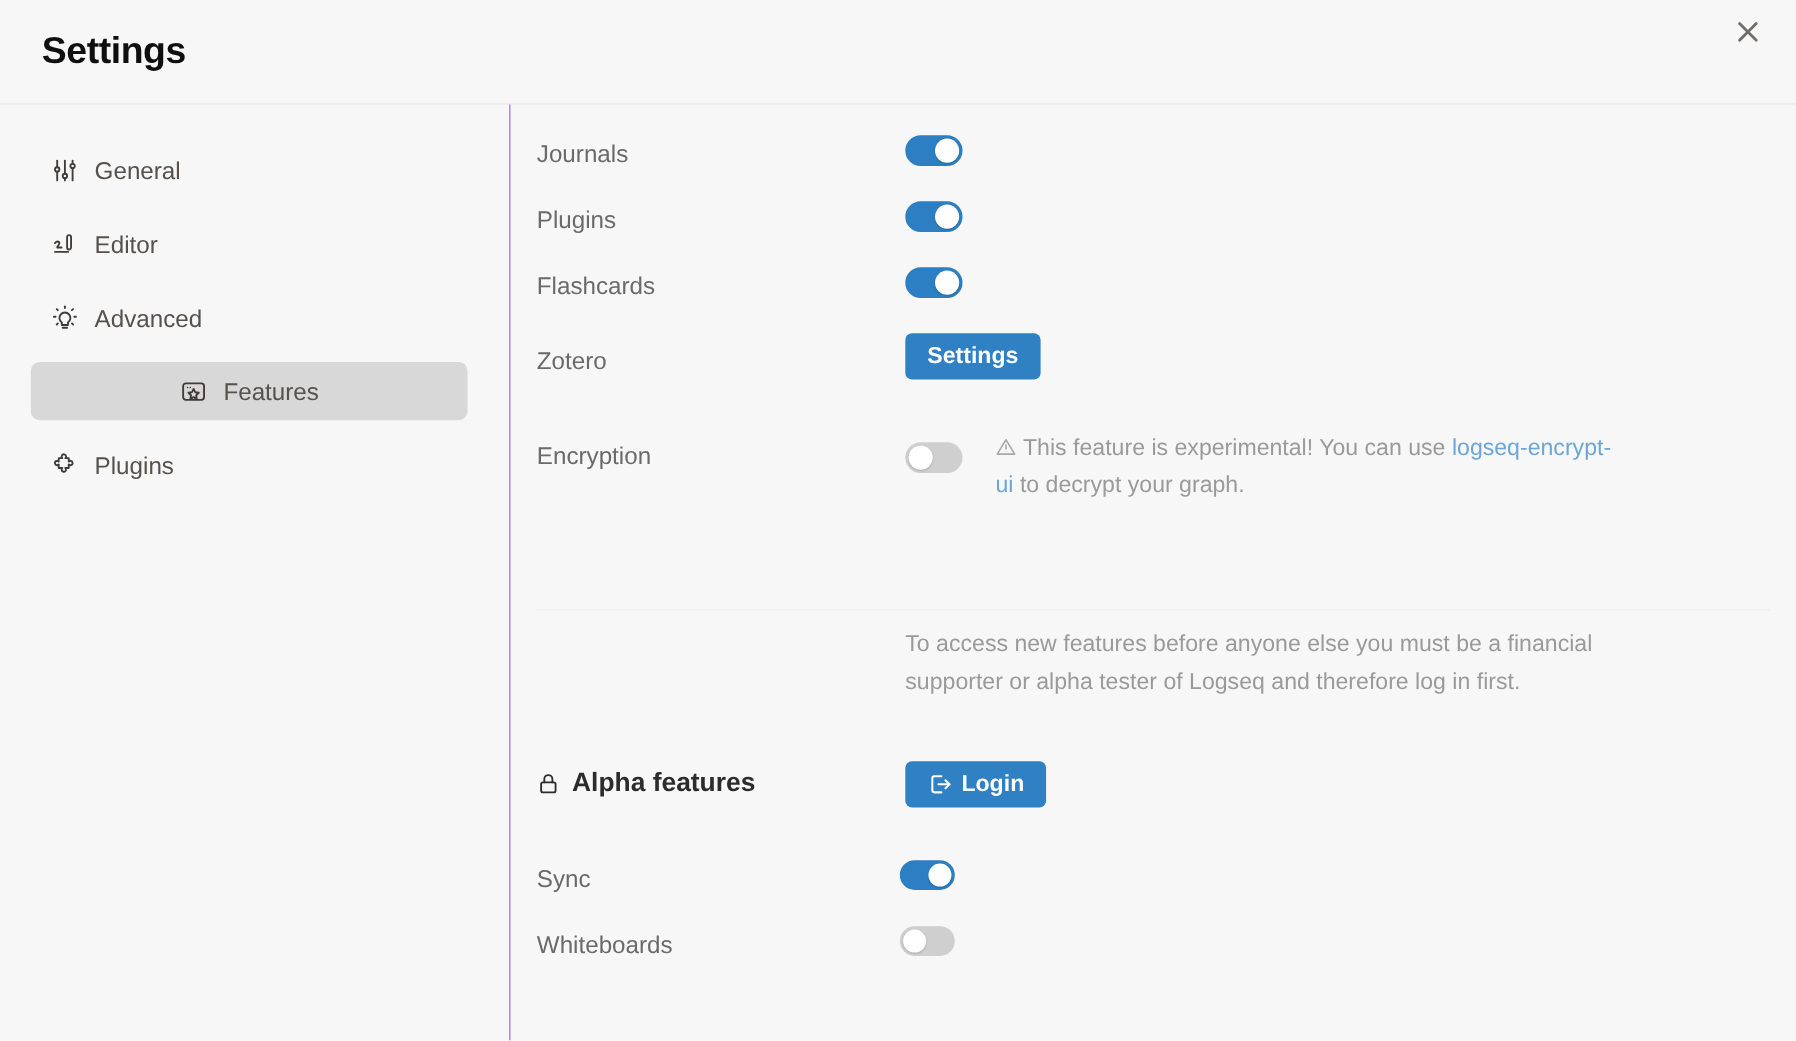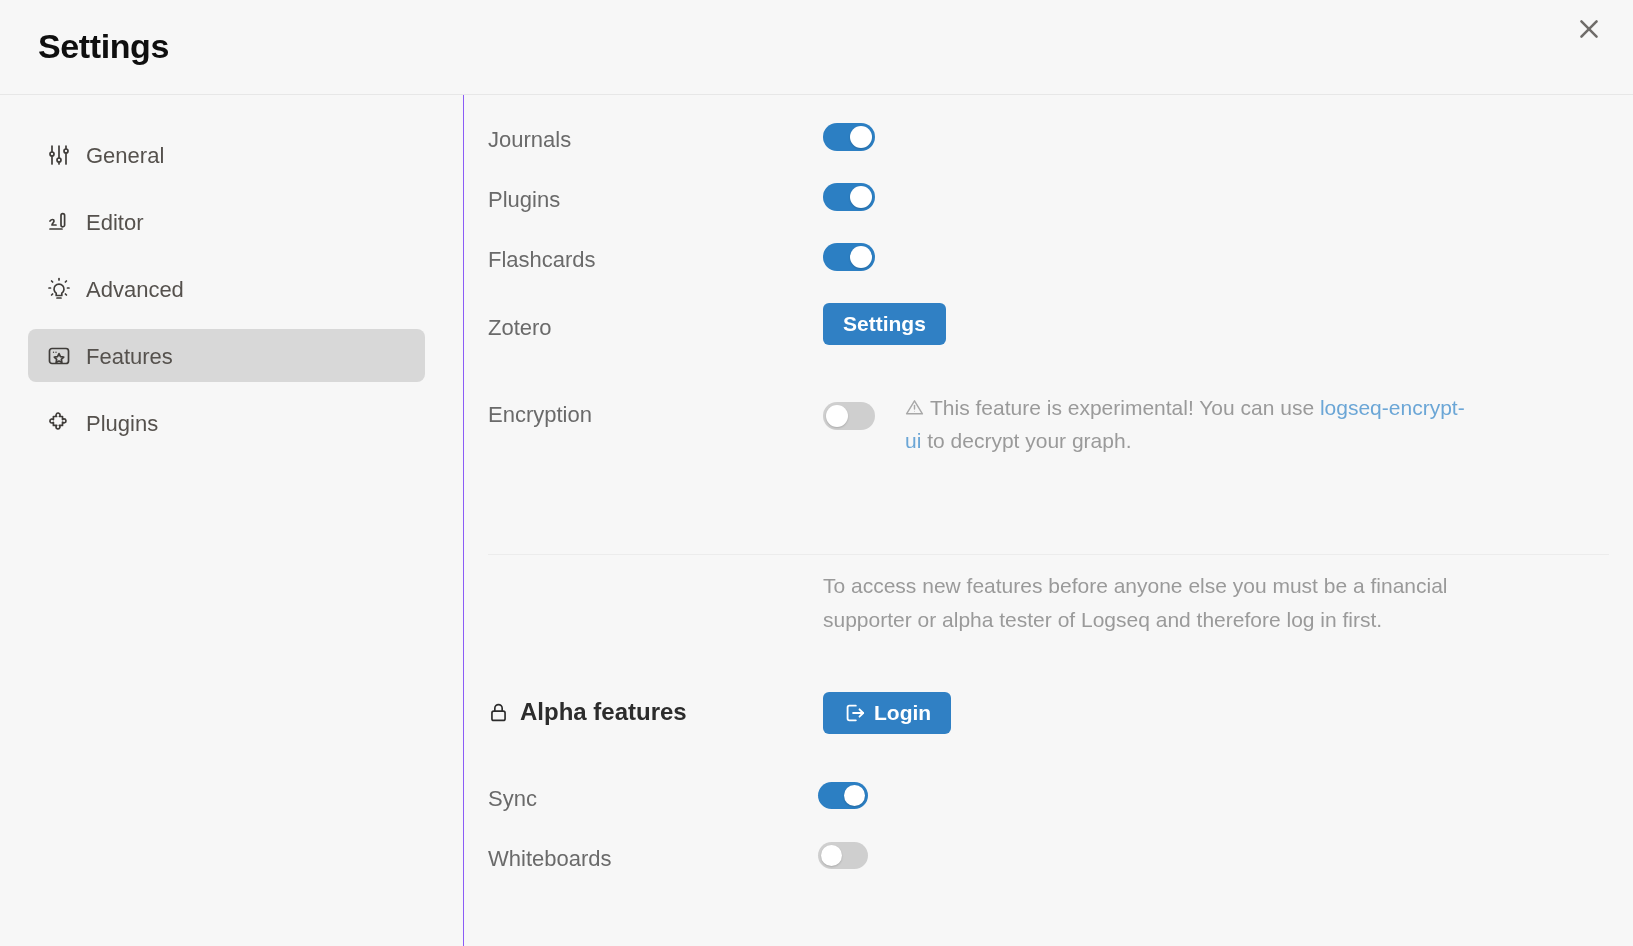--- a/index.html
+++ b/index.html
@@ -84,20 +84,21 @@
     margin: 0 38px 14px 28px;
     padding: 0 18px;
     border-radius: 8px;
     cursor: pointer;
     color: #55514d;
     font-size: 22px;
     user-select: none;
   }
   .nav-item.active {
     background: #d8d8d8;
+    justify-content: center;
   }
   .nav-icon {
     width: 26px;
     height: 26px;
     flex: 0 0 26px;
     display: flex;
     align-items: center;
     justify-content: center;
   }
   .nav-icon svg { display: block; }

